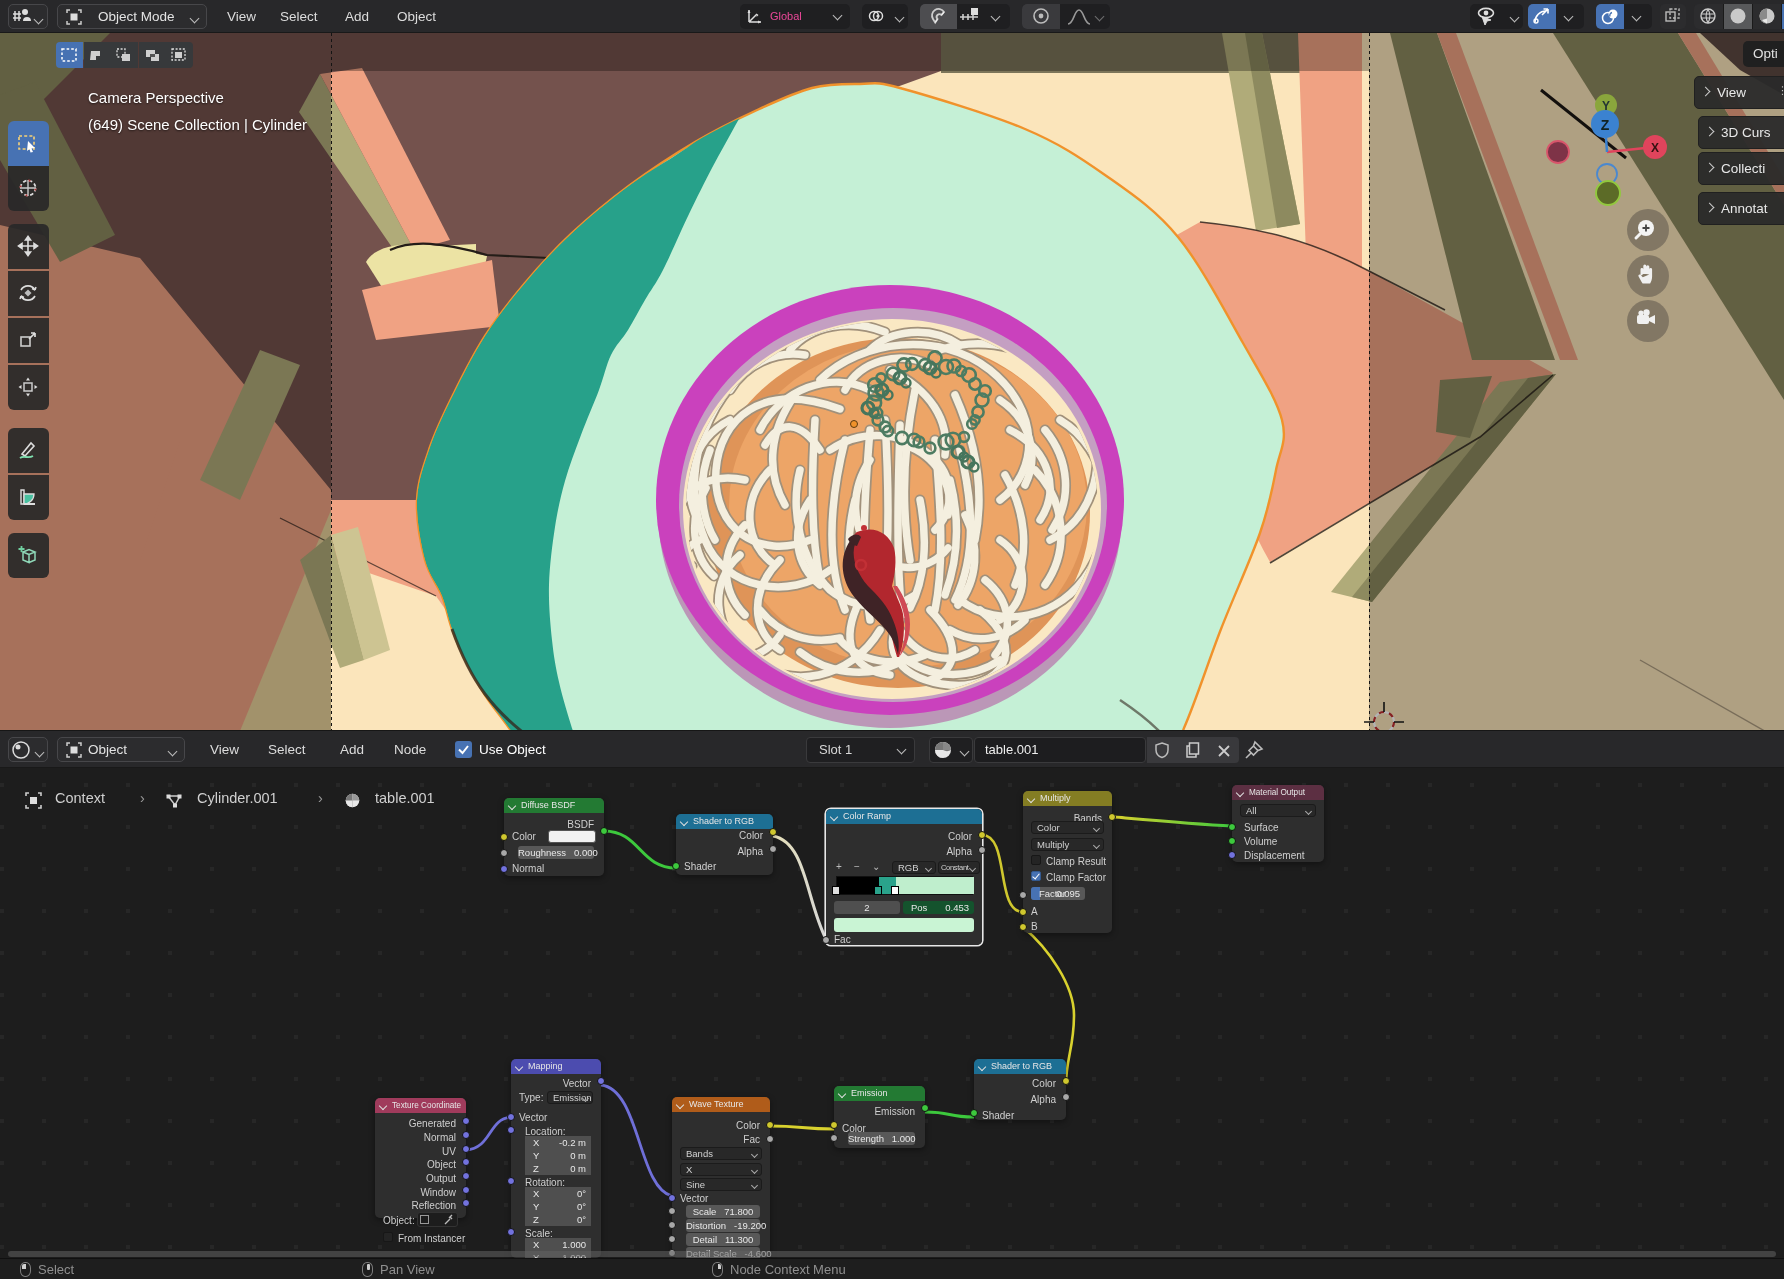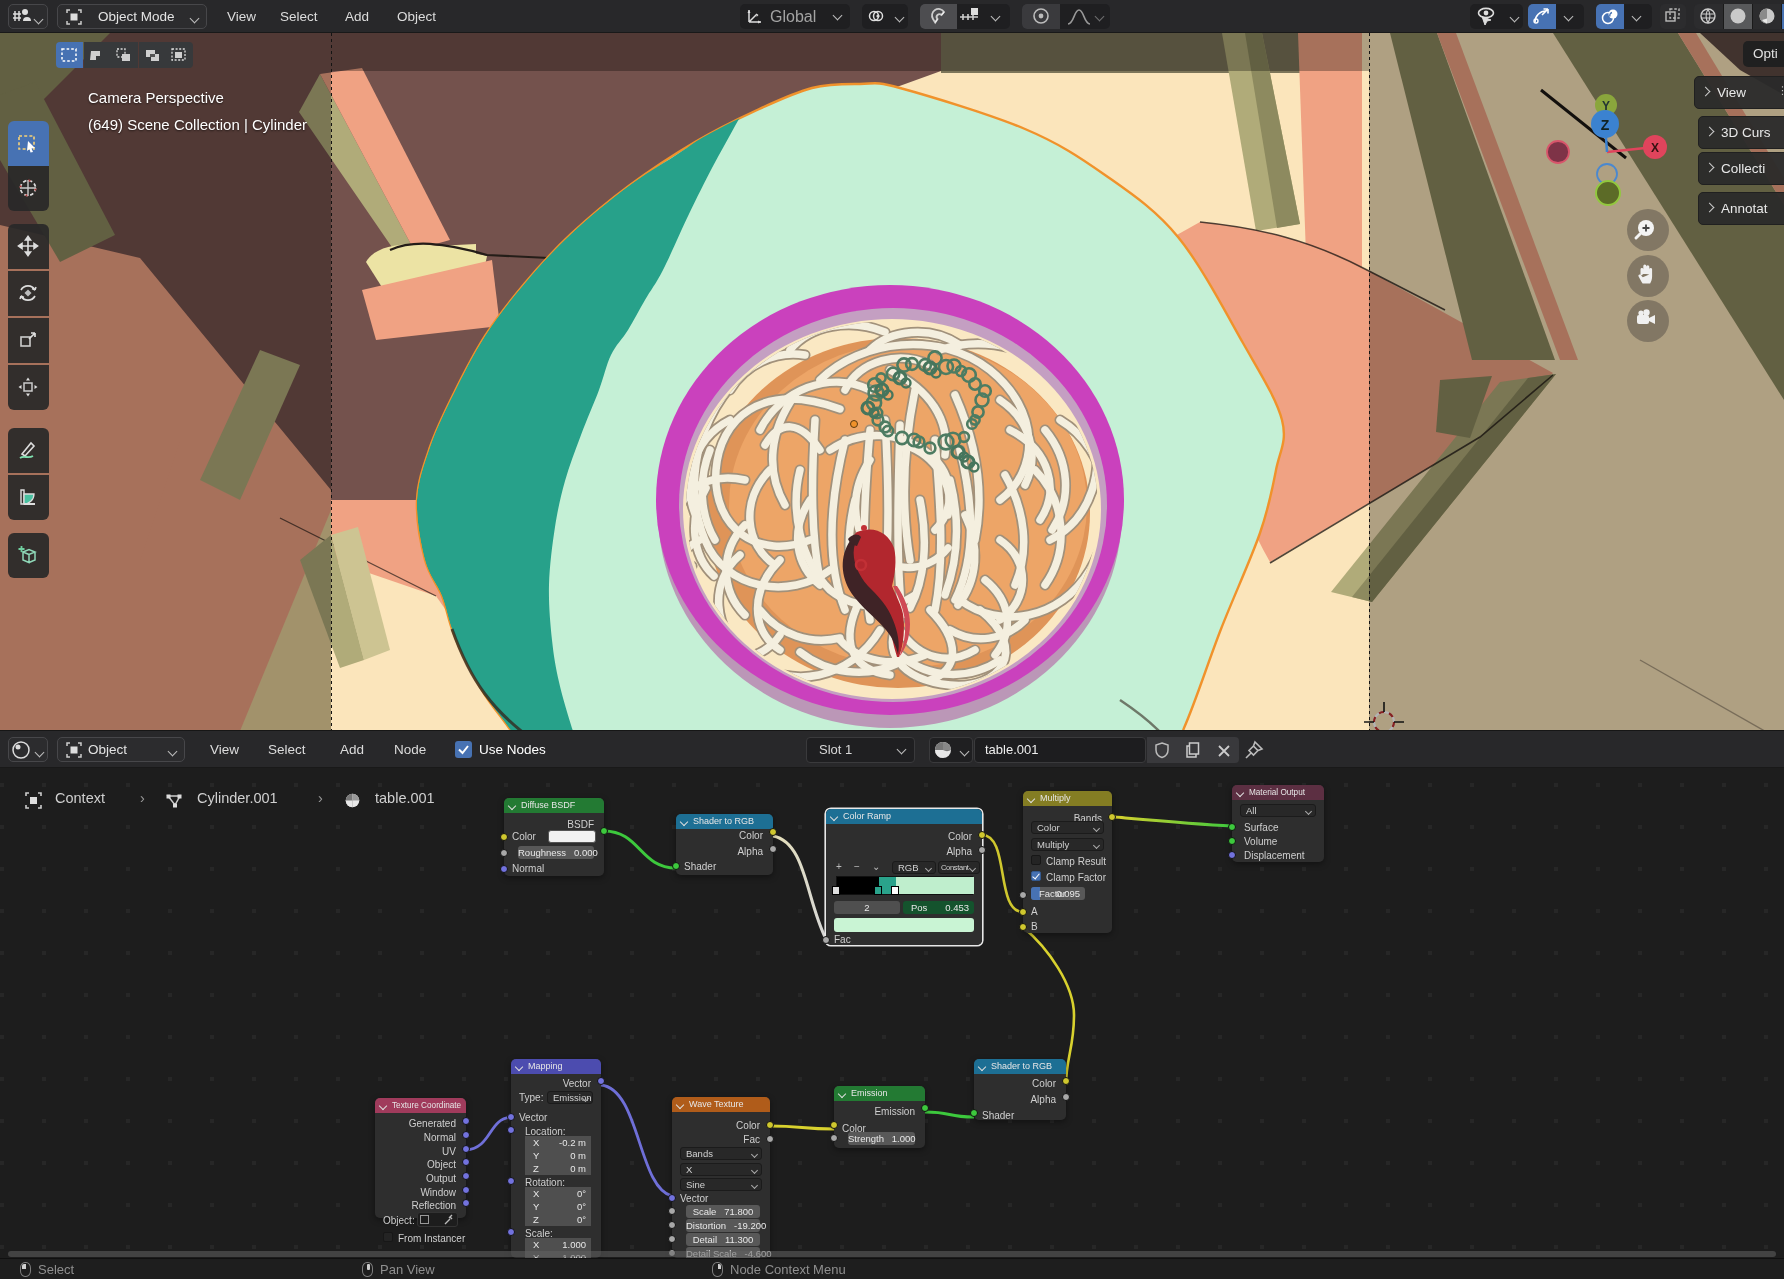--- a/index.html
+++ b/index.html
@@ -63,21 +63,21 @@
         </svg><span class="carr" style="position:absolute;right:5px;top:11px"></span></div>
       <div class="hbtn" style="left:57px;width:150px;padding-left:40px">Object Mode<span class="carr" style="position:absolute;right:8px;top:10px"></span>
     <svg width="16" height="16" viewBox="0 0 16 16" style="position:absolute;left:8px;top:4px">
           <path d="M1,4 V1 H4 M12,1 h3 v3 M15,12 v3 h-3 M4,15 H1 v-3" stroke="#ccc" stroke-width="1.5" fill="none"></path>
           <rect x="4.5" y="4.5" width="7" height="7" fill="#ddd"></rect>
         </svg></div>
       <div class="menu" style="left:227px">View</div>
       <div class="menu" style="left:280px">Select</div>
       <div class="menu" style="left:345px">Add</div>
       <div class="menu" style="left:397px">Object</div>
-      <div class="abs" style="left:740px;top:4px;width:110px;height:25px;background:#1f1f21;border-radius:5px;color:#a3a3a3;font-size:16px;line-height:25px;padding-left:30px">Global<span class="carr" style="position:absolute;right:9px;top:8px"></span>
+      <div class="abs" style="left:740px;top:4px;width:110px;height:25px;background:#1f1f21;border-radius:5px;color:#ec4899;font-size:11px;line-height:25px;padding-left:30px">Global<span class="carr" style="position:absolute;right:9px;top:8px"></span>
     <svg width="18" height="18" viewBox="0 0 18 18" style="position:absolute;left:6px;top:3px">
           <path d="M3,15 L3,3 M3,15 L15,15 M3,15 L11,7" stroke="#ddd" stroke-width="1.5"></path>
           <path d="M3,3 l-1.5,3 h3 Z M15,15 l-3,-1.5 v3 Z M11,7 l-0.5,3 2,-2 Z" fill="#ddd"></path>
         </svg></div>
       <div class="abs" style="left:862px;top:4px;width:46px;height:25px;background:#1f1f21;border-radius:5px">
     <svg width="18" height="18" viewBox="0 0 18 18" style="margin:3px 0 0 5px">
           <circle cx="7" cy="9" r="4.5" fill="none" stroke="#ddd" stroke-width="1.5"></circle>
           <circle cx="11" cy="9" r="4.5" fill="none" stroke="#ddd" stroke-width="1.5"></circle>
           <circle cx="11" cy="9" r="1.6" fill="#ddd"></circle>
         </svg><span class="carr" style="position:absolute;right:5px;top:10px"></span></div>
@@ -484,21 +484,21 @@
           <path d="M1,4 V1 H4 M12,1 h3 v3 M15,12 v3 h-3 M4,15 H1 v-3" stroke="#ccc" stroke-width="1.5" fill="none"></path>
           <rect x="4.5" y="4.5" width="7" height="7" fill="#ddd"></rect>
         </svg></div>
       <div class="menu" style="left:210px">View</div>
       <div class="menu" style="left:268px">Select</div>
       <div class="menu" style="left:340px">Add</div>
       <div class="menu" style="left:394px">Node</div>
       <div class="abs" style="left:455px;top:10px;width:17px;height:17px;background:#4772b3;border-radius:3px"><svg width="17" height="17" viewBox="0 0 17 17">
           <path d="M4,8.5 L7.5,12 L13,5" stroke="#fff" stroke-width="2" fill="none"></path>
         </svg></div>
-    <div class="menu" style="left:479px;color:#fff">Use Nodes</div>
+    <div class="menu" style="left:479px;color:#fff">Use Object</div>
       <div class="dfield" style="left:806px;top:6px;width:109px;height:26px;line-height:24px;padding-left:12px">Slot 1<span class="carr" style="position:absolute;right:9px;top:8px"></span></div>
       <div class="dfield" style="left:929px;top:6px;width:44px;height:26px"><svg width="20" height="20" viewBox="0 0 20 20" style="margin:2px 0 0 3px">
           <circle cx="10" cy="10" r="8" fill="#e8e8e8"></circle>
           <path d="M10,2 a8,8 0 0 0 0,16 Z" fill="#777"></path>
           <path d="M10,10 a8,8 0 0 0 8,0 Z" fill="#777" transform="rotate(0 10 10)"></path>
           <path d="M2,10 a8,8 0 0 0 8,8 V10 Z" fill="#e8e8e8"></path>
           <path d="M10,2 a8,8 0 0 1 8,8 H10 Z" fill="#888"></path>
         </svg><span class="carr" style="position:absolute;right:4px;top:10px"></span></div>
       <div class="dfield" style="left:974px;top:6px;width:172px;height:26px;line-height:24px;padding-left:10px;background:#1d1d1f;color:#eee">table.001</div>
       <div class="abs" style="left:1147px;top:6px;width:92px;height:26px;background:#39393c;border-radius:0 4px 4px 0">

